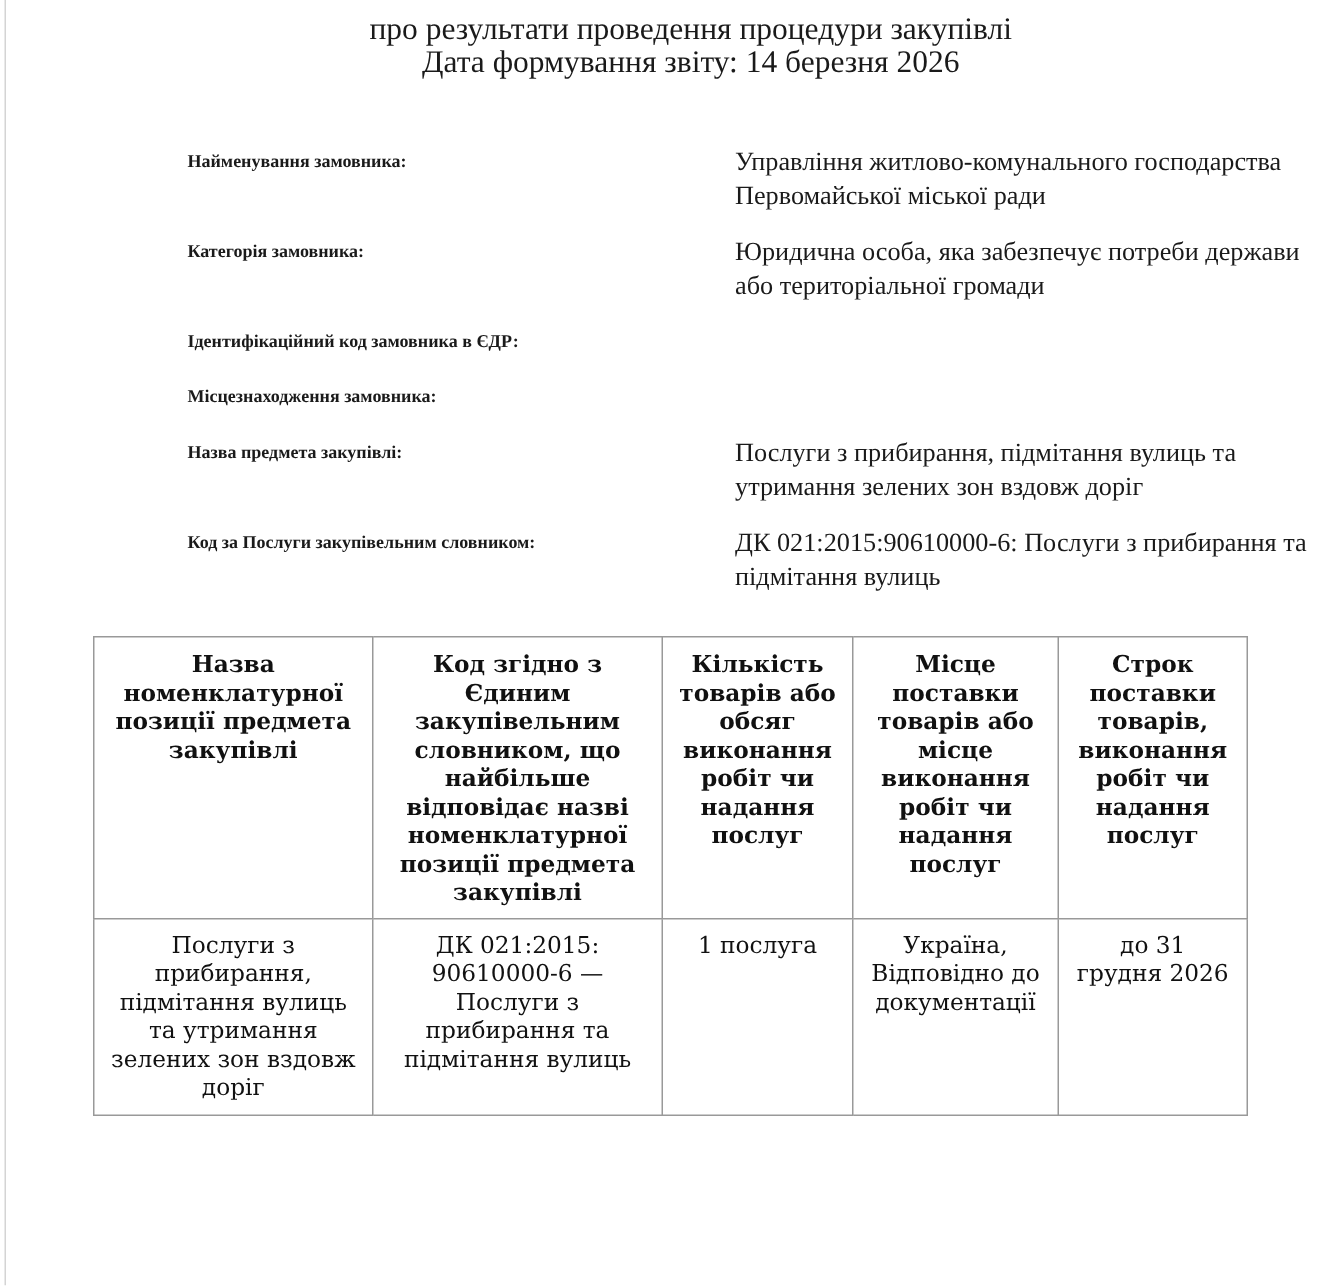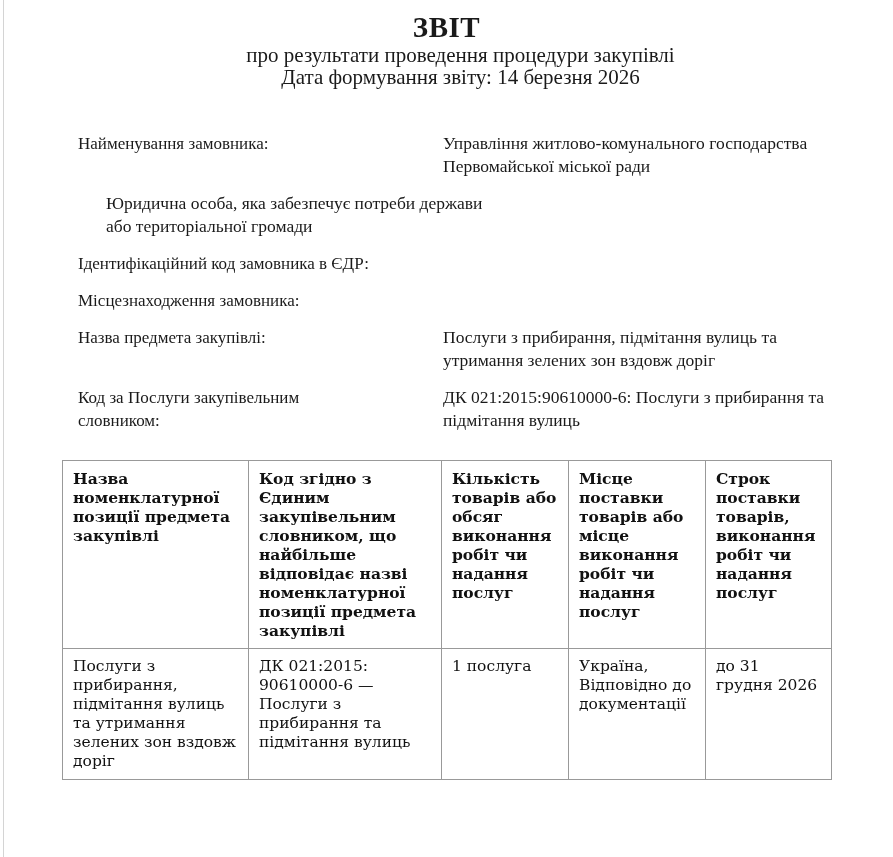--- a/index.html
+++ b/index.html
@@ -21,67 +21,67 @@
   .doc-title {
     font-size:29px; font-weight:bold; line-height:36px;
     letter-spacing:0.5px;
   }
   .doc-sub { font-size:21px; line-height:21.5px;padding-left:28px; }
   
   .fields { margin:44px 0 0 78px; width:742px; }
   .field-row { display:flex; margin-bottom:14px; }
   .field-label {
     flex:0 0 300px; margin-right:37px;
-    font-weight:normal; font-size:17px; line-height:23px;
+    font-weight:bold; font-size:12px; line-height:23px;margin-left:47px;
   }
   .field-value {
     flex:0 0 392px; width:392px;
     font-size:17.5px; line-height:23px;margin-left:28px;
   }
   
   .items-table {
     margin:28px 0 0 62px;
     border-collapse:collapse; table-layout:fixed;
     width:769px;
     font-family:"DejaVu Serif", serif;
     font-size:15.5px; line-height:19px;
     color:#111;
   }
   .items-table { border:1.5px solid #666666; }
   .items-table th, .items-table td {
     border:1px solid #999999;
-    vertical-align:top; text-align:left;
+    vertical-align:top; text-align:center;
     padding:8px 10px;
     overflow:hidden;
     margin-left:44px;
   }
   .items-table th { font-weight:bold; }
   .col-1 { width:186px; }
   .col-2 { width:193px; }
   .col-3 { width:127px; }
   .col-4 { width:137px; }
   .col-5 { width:126px; }
 </style>
 </head>
 <body>
 
 <div class="page-edge"></div>
 
 <header class="doc-header">
-  <div class="doc-title">ЗВІТ</div>
   <div class="doc-sub">про результати проведення процедури закупівлі</div>
   <div class="doc-sub">Дата формування звіту: 14 березня 2026</div>
 </header>
 
 <section class="fields">
   <div class="field-row">
     <div class="field-label">Найменування замовника:</div>
     <div class="field-value">Управління житлово-комунального господарства Первомайської міської ради</div>
   </div>
   <div class="field-row">
+    <div class="field-label">Категорія замовника:</div>
     <div class="field-value">Юридична особа, яка забезпечує потреби держави або територіальної громади</div>
   </div>
   <div class="field-row">
     <div class="field-label">Ідентифікаційний код замовника в ЄДР:</div>
   </div>
   <div class="field-row">
     <div class="field-label">Місцезнаходження замовника:</div>
   </div>
   <div class="field-row">
     <div class="field-label">Назва предмета закупівлі:</div>

